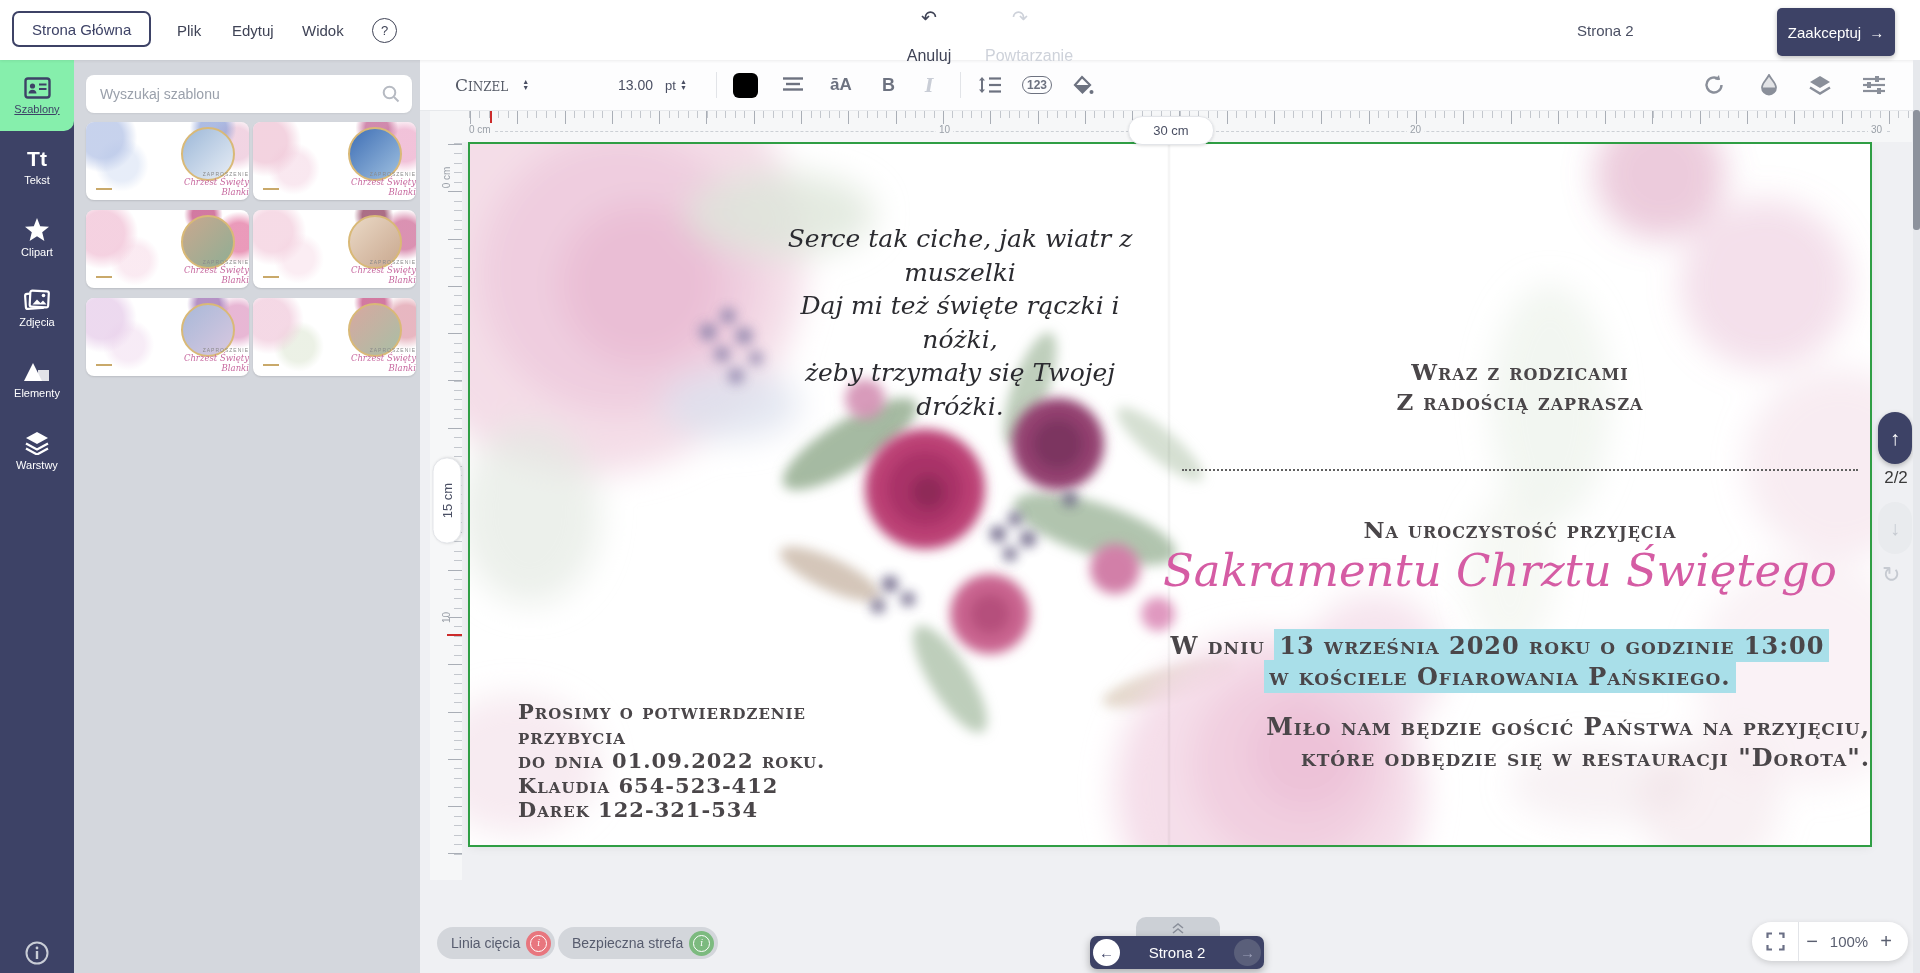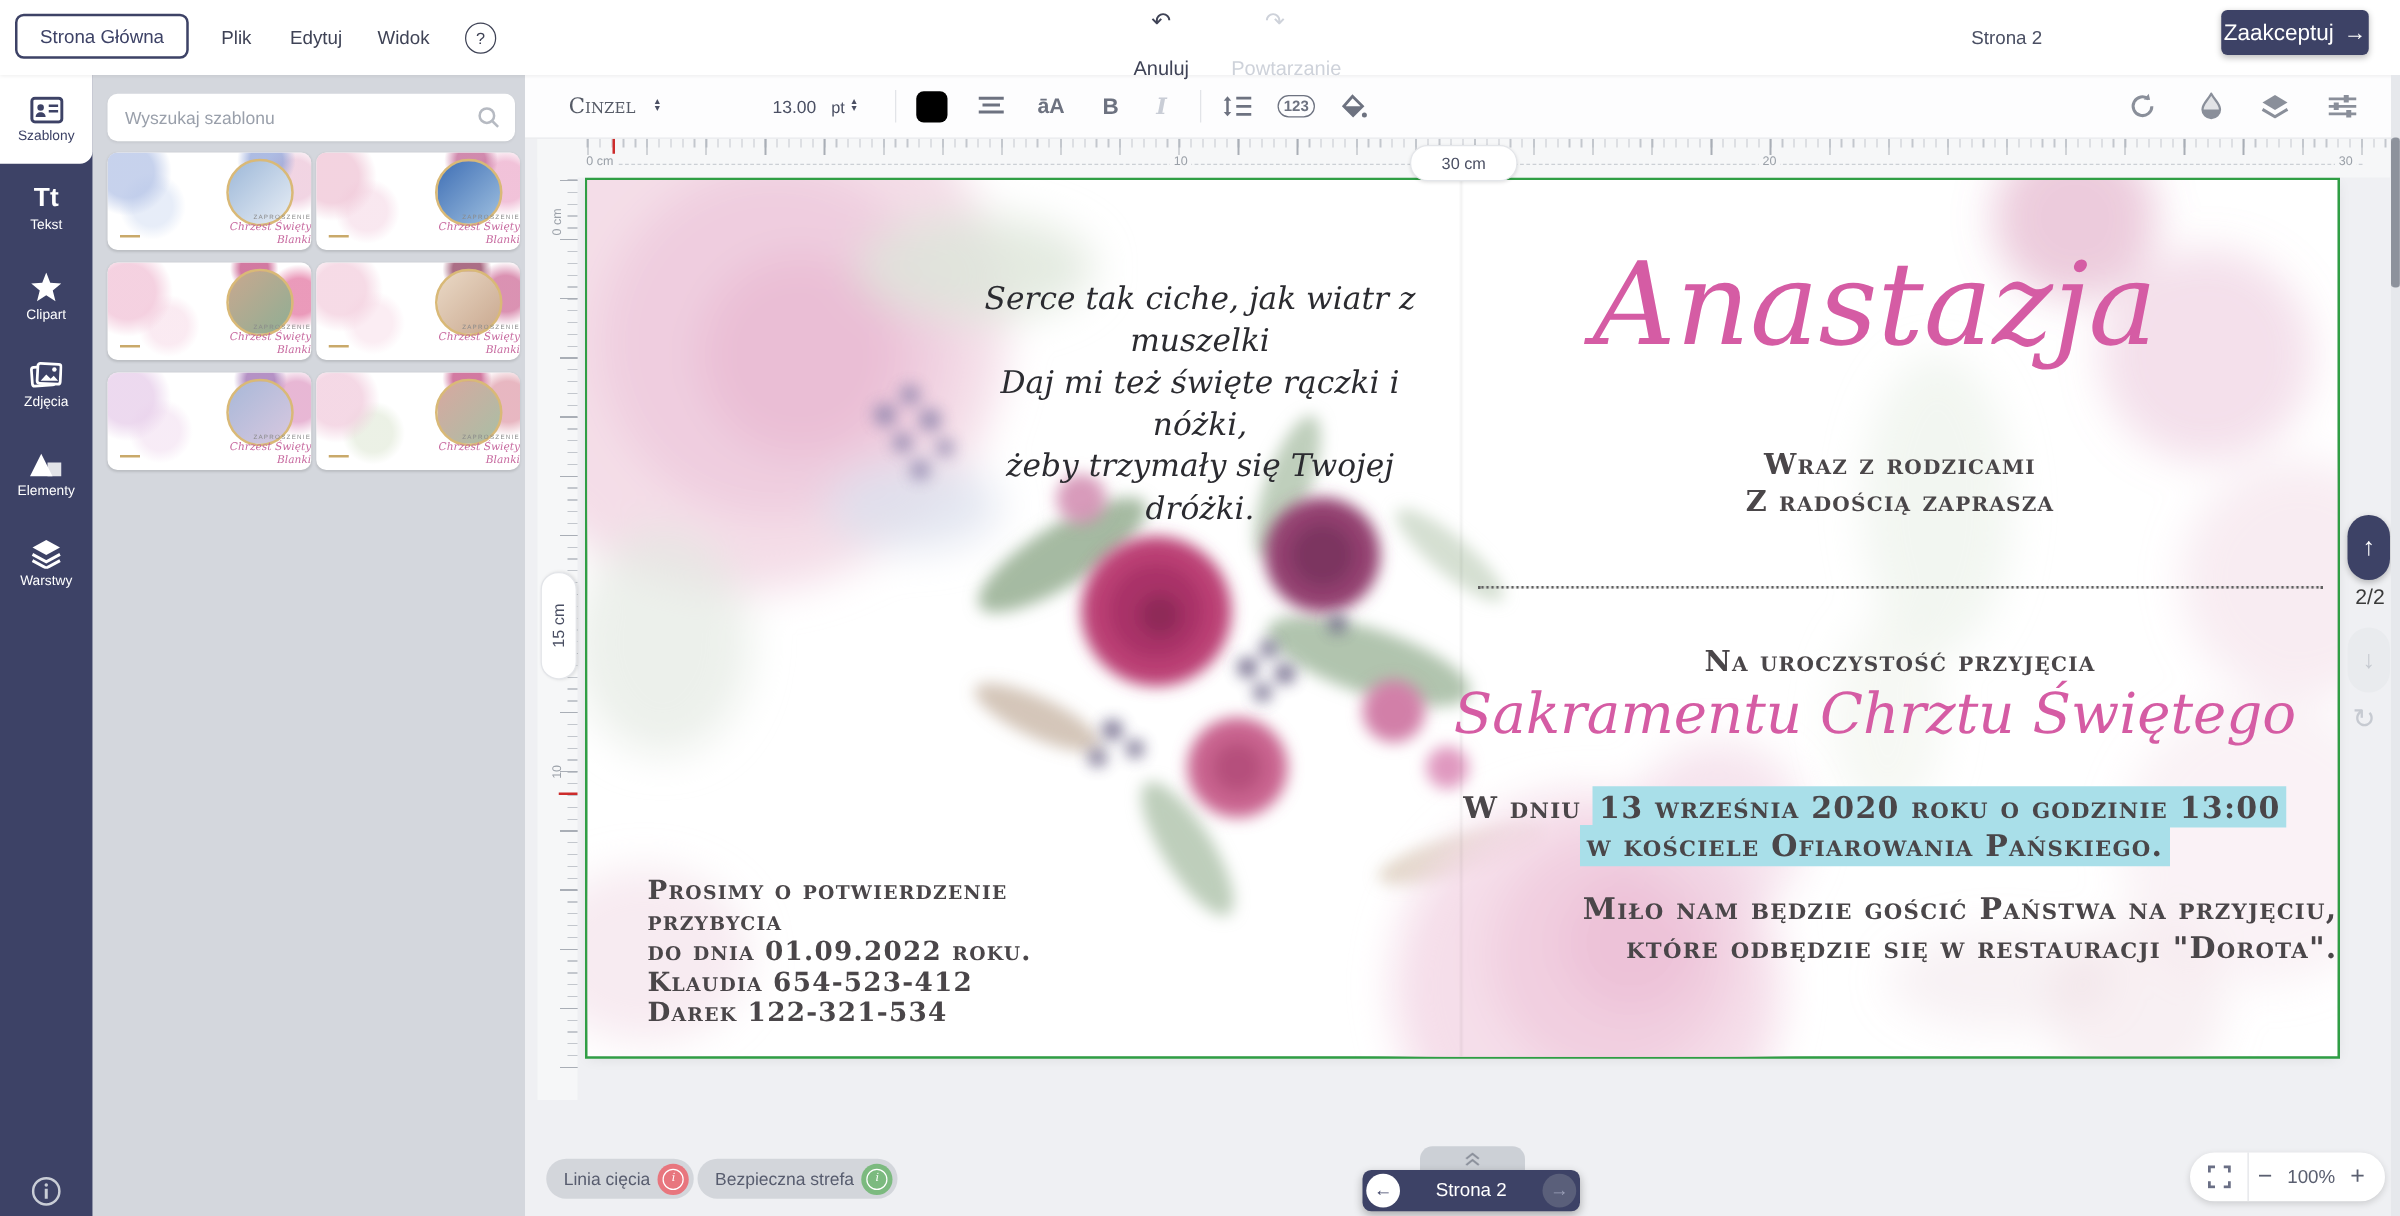--- a/index.html
+++ b/index.html
@@ -10,29 +10,29 @@
           box-shadow:0 1px 3px rgba(0,0,0,.07);z-index:40;}
   .home-btn{position:absolute;left:12px;top:11px;height:36px;padding:0 18px;display:flex;align-items:center;
             border:2px solid #3d4266;border-radius:7px;color:#3d4266;font-size:15px;background:#fff;cursor:pointer;}
   .menu-item{position:absolute;top:0;height:60px;display:flex;align-items:center;font-size:15px;color:#3f4356;cursor:pointer;}
   .help-circle{position:absolute;left:372px;top:18px;width:23px;height:23px;border:1.6px solid #3f4356;border-radius:50%;
                color:#3f4356;font-size:13px;display:flex;align-items:center;justify-content:center;}
   .undo-group{position:absolute;top:8px;width:70px;text-align:center;cursor:pointer;}
   .undo-ic{font-size:19px;line-height:20px;}
   .undo-lb{font-size:16px;margin-top:19px;}
   .pagelabel-top{position:absolute;left:1577px;top:0;height:60px;display:flex;align-items:center;font-size:15px;color:#4a4f63;}
-  .accept-btn{position:absolute;left:1777px;top:8px;width:118px;height:36px;background:#3d4266;color:#fff;border:none;
-              border-radius:5px;font-size:18px;display:flex;align-items:center;justify-content:center;gap:8px;
+  .accept-btn{position:absolute;left:1777px;top:8px;width:118px;height:48px;background:#3d4266;color:#fff;border:none;
+              border-radius:5px;font-size:15px;display:flex;align-items:center;justify-content:center;gap:8px;
               box-shadow:0 2px 5px rgba(0,0,0,.25);cursor:pointer;font-family:"Liberation Sans",sans-serif;}
   
   .sidebar{position:absolute;left:0;top:60px;width:74px;bottom:0;background:#3d4266;z-index:30;}
   .side-item{width:74px;height:71px;display:flex;flex-direction:column;align-items:center;justify-content:center;
              color:#fff;cursor:pointer;gap:4px;}
   .side-item .lb{font-size:11px;}
-  .side-item.active{background:#ffffff;color:#3d4266;border-radius:0 0 10px 0;}
+  .side-item.active{background:#86efac;color:#3d4266;border-radius:0 0 10px 0;text-decoration:underline;}
   .side-info{position:absolute;left:0;bottom:8px;width:74px;display:flex;justify-content:center;color:#c9cdd6;}
   
   .panel{position:absolute;left:74px;top:60px;width:346px;bottom:0;background:#d4d7dd;z-index:20;}
   .search-box{position:absolute;left:12px;top:15px;width:326px;height:38px;background:#fff;border-radius:8px;
               display:flex;align-items:center;box-shadow:0 1px 2px rgba(0,0,0,.06);}
   .search-box input{flex:1;border:none;outline:none;background:transparent;padding:0 10px 0 14px;font-size:14px;color:#555;
                     font-family:"Liberation Sans",sans-serif;}
   .search-box input::placeholder{color:#9aa0ab;}
   .search-ic{margin-right:12px;color:#b6bac2;display:flex;}
   .tgrid{position:absolute;left:12px;top:62px;width:330px;display:grid;grid-template-columns:163px 163px;
@@ -499,21 +499,20 @@
     </svg>
 
     <div class="fold"></div>
 
     <div class="poem">
       <div>Serce tak ciche, jak wiatr z muszelki</div>
       <div>Daj mi też święte rączki i nóżki,</div>
       <div>żeby trzymały się Twojej dróżki.</div>
     </div>
 
-    <div class="name-script">Anastazja</div>
 
     <div class="parents serif caps" style="top:214px;">Wraz z rodzicami</div>
     <div class="parents serif caps" style="top:244px;">Z radością zaprasza</div>
 
     <div class="dotted-sep"></div>
 
     <div class="intro serif caps">Na uroczystość przyjęcia</div>
     <div class="sacrament">Sakramentu Chrztu Świętego</div>
 
     <div class="dateline serif caps" style="top:487px;"><span>W dniu </span><span class="hl">13 września 2020 roku o godzinie 13:00</span></div>

